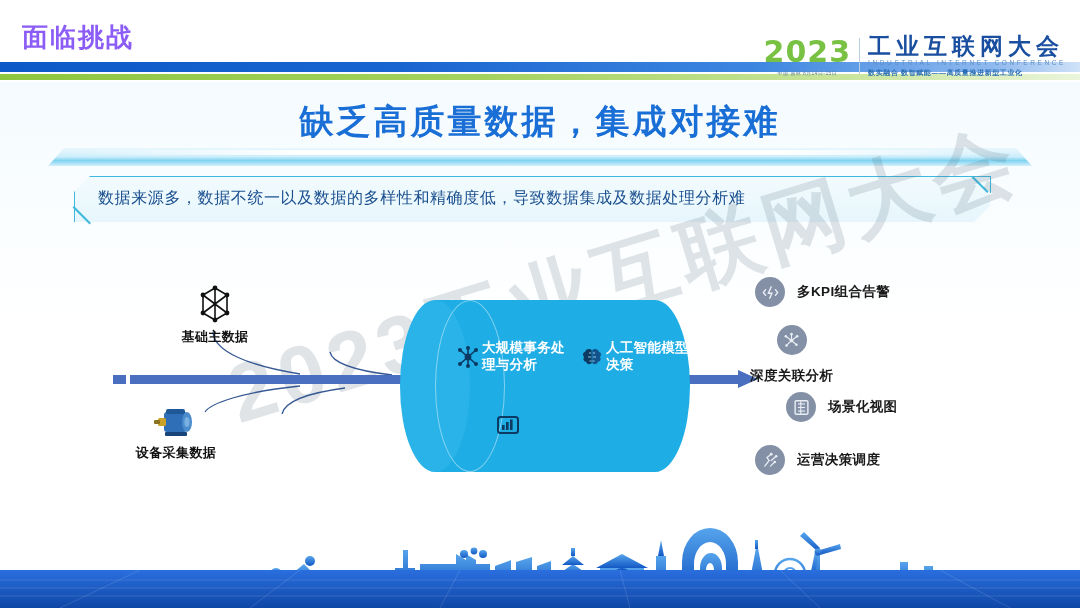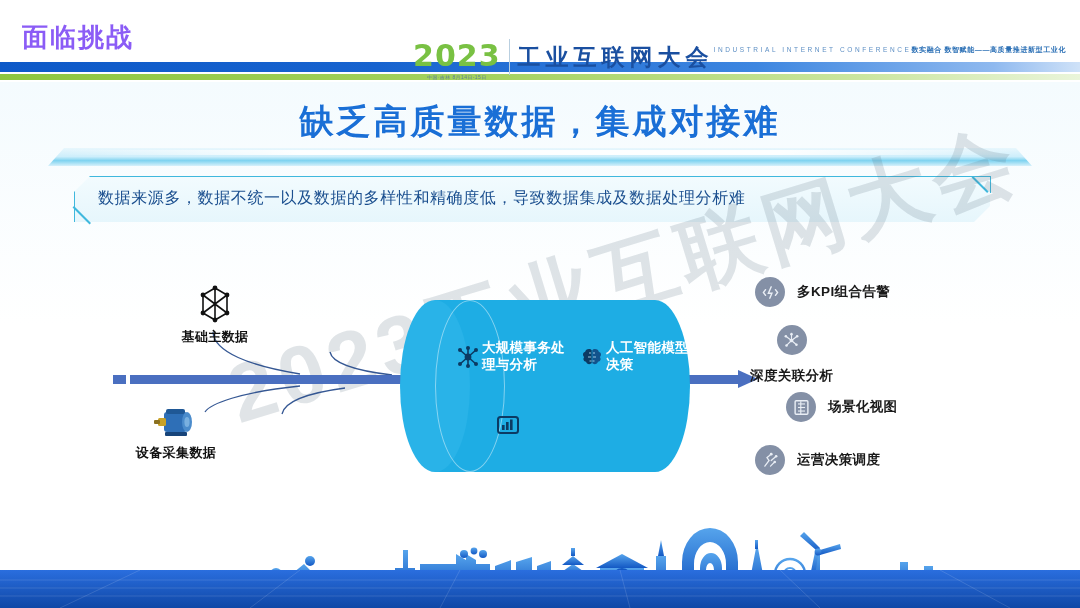--- a/index.html
+++ b/index.html
@@ -34,31 +34,31 @@
   .hdr-bar-shadow{
     position:absolute;left:0;top:72px;width:1080px;height:2px;
     background:rgba(255,255,255,.85);
   }
 
   
   .logo{
     position:absolute;right:14px;top:34px;
     display:flex;align-items:center;gap:8px;
   }
-  .logo-left{display:flex;flex-direction:column;align-items:center;margin-top:7px;}
+  .logo-left{display:flex;flex-direction:column;align-items:center;}
   .logo-year{
     font-size:30px;font-weight:700;color:#79c143;letter-spacing:1px;line-height:1;
     font-family:"DejaVu Sans",sans-serif;
   }
   .logo-date{
     font-size:5px;color:#5c7c9a;letter-spacing:.4px;margin-top:3px;white-space:nowrap;
     transform:scaleY(.92);
   }
   .logo-div{width:1px;height:36px;background:#b9cfe0;}
-  .logo-right{display:flex;flex-direction:row;}
+  .logo-right{display:flex;flex-direction:column;}
   .logo-cn{
     font-size:23px;font-weight:700;color:#1a4fa0;letter-spacing:5px;line-height:1.05;
     white-space:nowrap;
   }
   .logo-en{
     font-size:6.5px;color:#5d8fc4;letter-spacing:2.6px;line-height:1.5;white-space:nowrap;
   }
   .logo-sub{
     font-size:7px;color:#2a6fb5;letter-spacing:.6px;line-height:1.5;white-space:nowrap;font-weight:700;
   }

